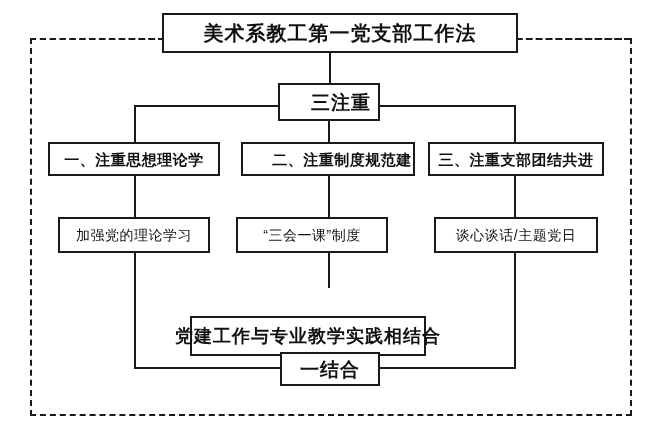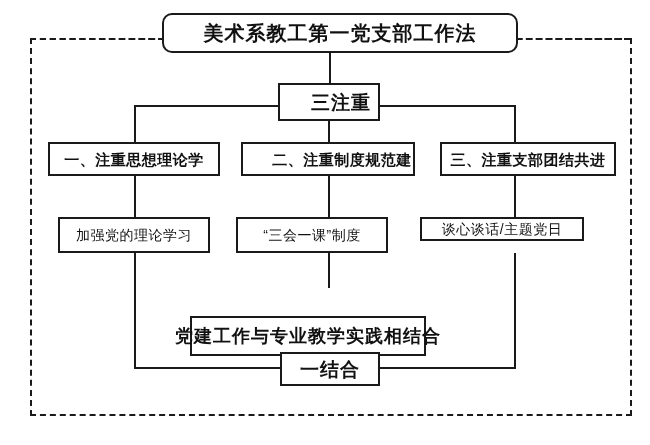--- a/index.html
+++ b/index.html
@@ -57,21 +57,21 @@
 </head>
 <body>
 
 <div id="canvas">
 
   <div class="dashed-frame" style="left:30px; top:38px; width:598px; height:374px;"></div>
 
   <div class="conn h" style="left:30px; top:38px; width:134px; height:0; border-top:2px dashed #1a1a1a; background:transparent;"></div>
   <div class="conn h" style="left:516px; top:38px; width:114px; height:0; border-top:2px dashed #1a1a1a; background:transparent;"></div>
 
-  <div class="node n-title" style="left:162px; top:13px; width:356px; height:40px;border-radius:10px;">
+  <div class="node n-title" style="left:162px; top:13px; width:356px; height:40px;">
     <span>美术系教工第一党支部工作法</span>
   </div>
 
   <div class="conn v" style="left:329px; top:53px; height:30px;"></div>
 
   <div class="node n-level2" style="left:278px; top:83px; width:102px; height:38px;padding-left:24px;">
     <span>三注重</span>
   </div>
 
   <div class="conn h" style="left:134px; top:105px; width:146px;"></div>
@@ -81,35 +81,35 @@
   <div class="conn v" style="left:134px; top:105px; height:37px;"></div>
   <div class="conn v" style="left:328px; top:121px; height:21px;"></div>
   <div class="conn v" style="left:514px; top:105px; height:37px;"></div>
 
   <div class="node n-branch" style="left:48px; top:142px; width:172px; height:34px;">
     <span>一、注重思想理论学</span>
   </div>
   <div class="node n-branch" style="left:241px; top:142px; width:174px; height:34px;padding-left:28px;">
     <span>二、注重制度规范建</span>
   </div>
-  <div class="node n-branch" style="left:428px; top:142px; width:176px; height:34px;margin-left:12px;">
+  <div class="node n-branch" style="left:428px; top:142px; width:176px; height:34px;">
     <span>三、注重支部团结共进</span>
   </div>
 
   <div class="conn v" style="left:134px; top:176px; height:41px;"></div>
   <div class="conn v" style="left:328px; top:176px; height:41px;"></div>
   <div class="conn v" style="left:514px; top:176px; height:41px;"></div>
 
   <div class="node n-leaf" style="left:58px; top:217px; width:152px; height:36px;">
     <span>加强党的理论学习</span>
   </div>
   <div class="node n-leaf" style="left:236px; top:217px; width:152px; height:36px;">
     <span>“三会一课”制度</span>
   </div>
-  <div class="node n-leaf" style="left:420px; top:217px; width:164px; height:24px;">
+  <div class="node n-leaf" style="left:434px; top:217px; width:164px; height:36px;">
     <span>谈心谈话/主题党日</span>
   </div>
 
   <div class="conn v" style="left:134px; top:253px; height:116px;"></div>
   <div class="conn v" style="left:514px; top:253px; height:116px;"></div>
 
   <div class="conn v" style="left:328px; top:253px; height:35px;"></div>
 
   <div class="node n-wide" style="left:190px; top:276px; width:236px; height:40px;margin-top:40px;">
     <span>党建工作与专业教学实践相结合</span>

